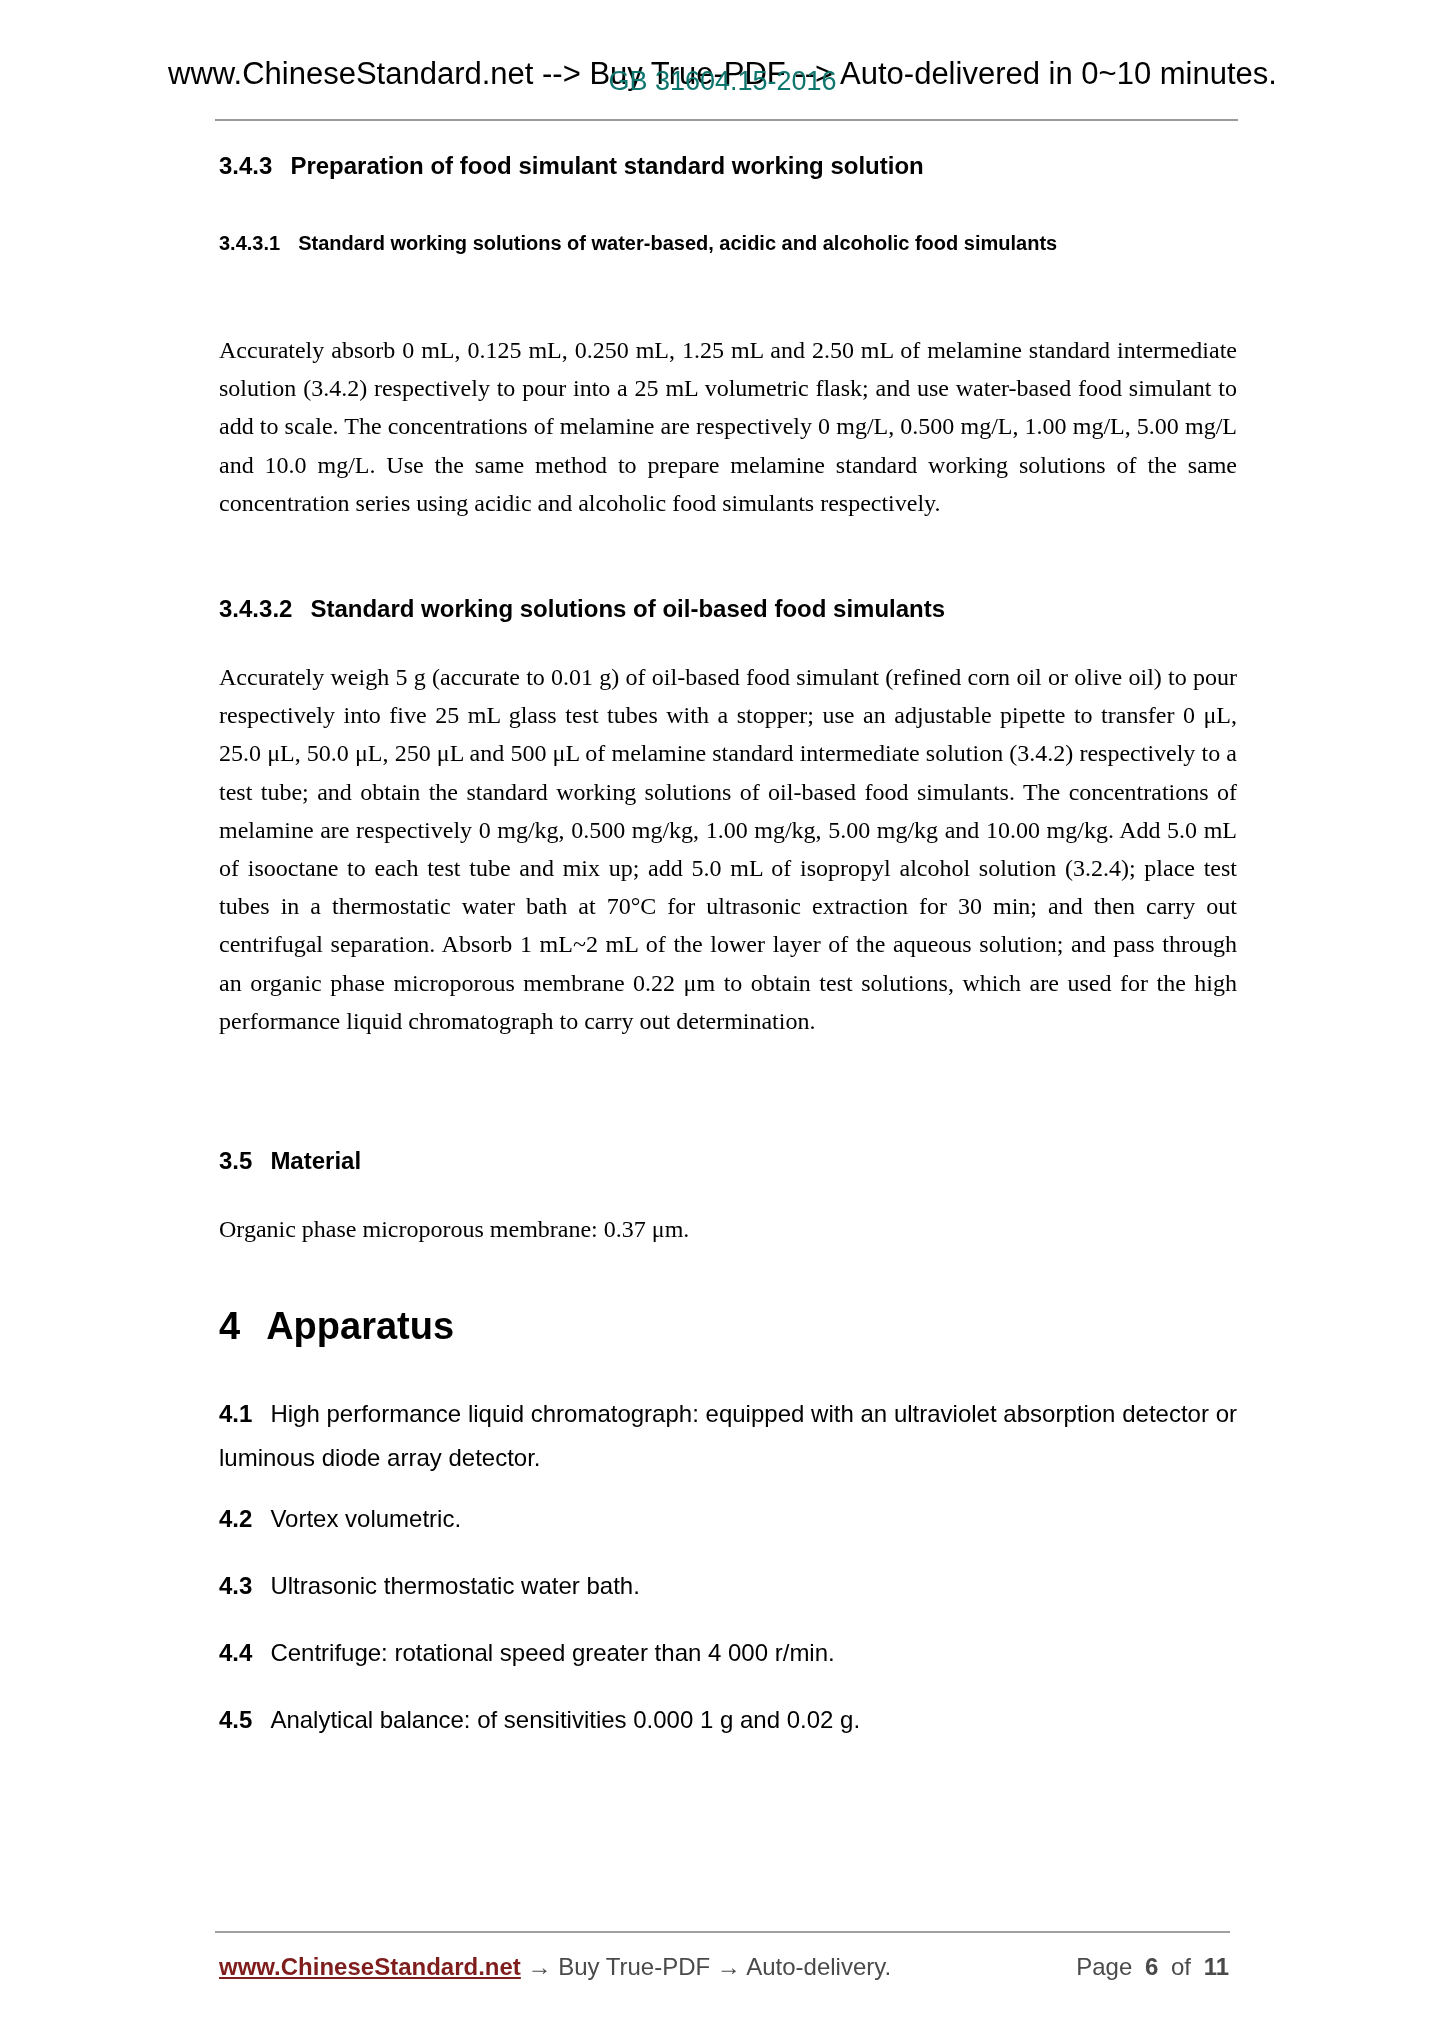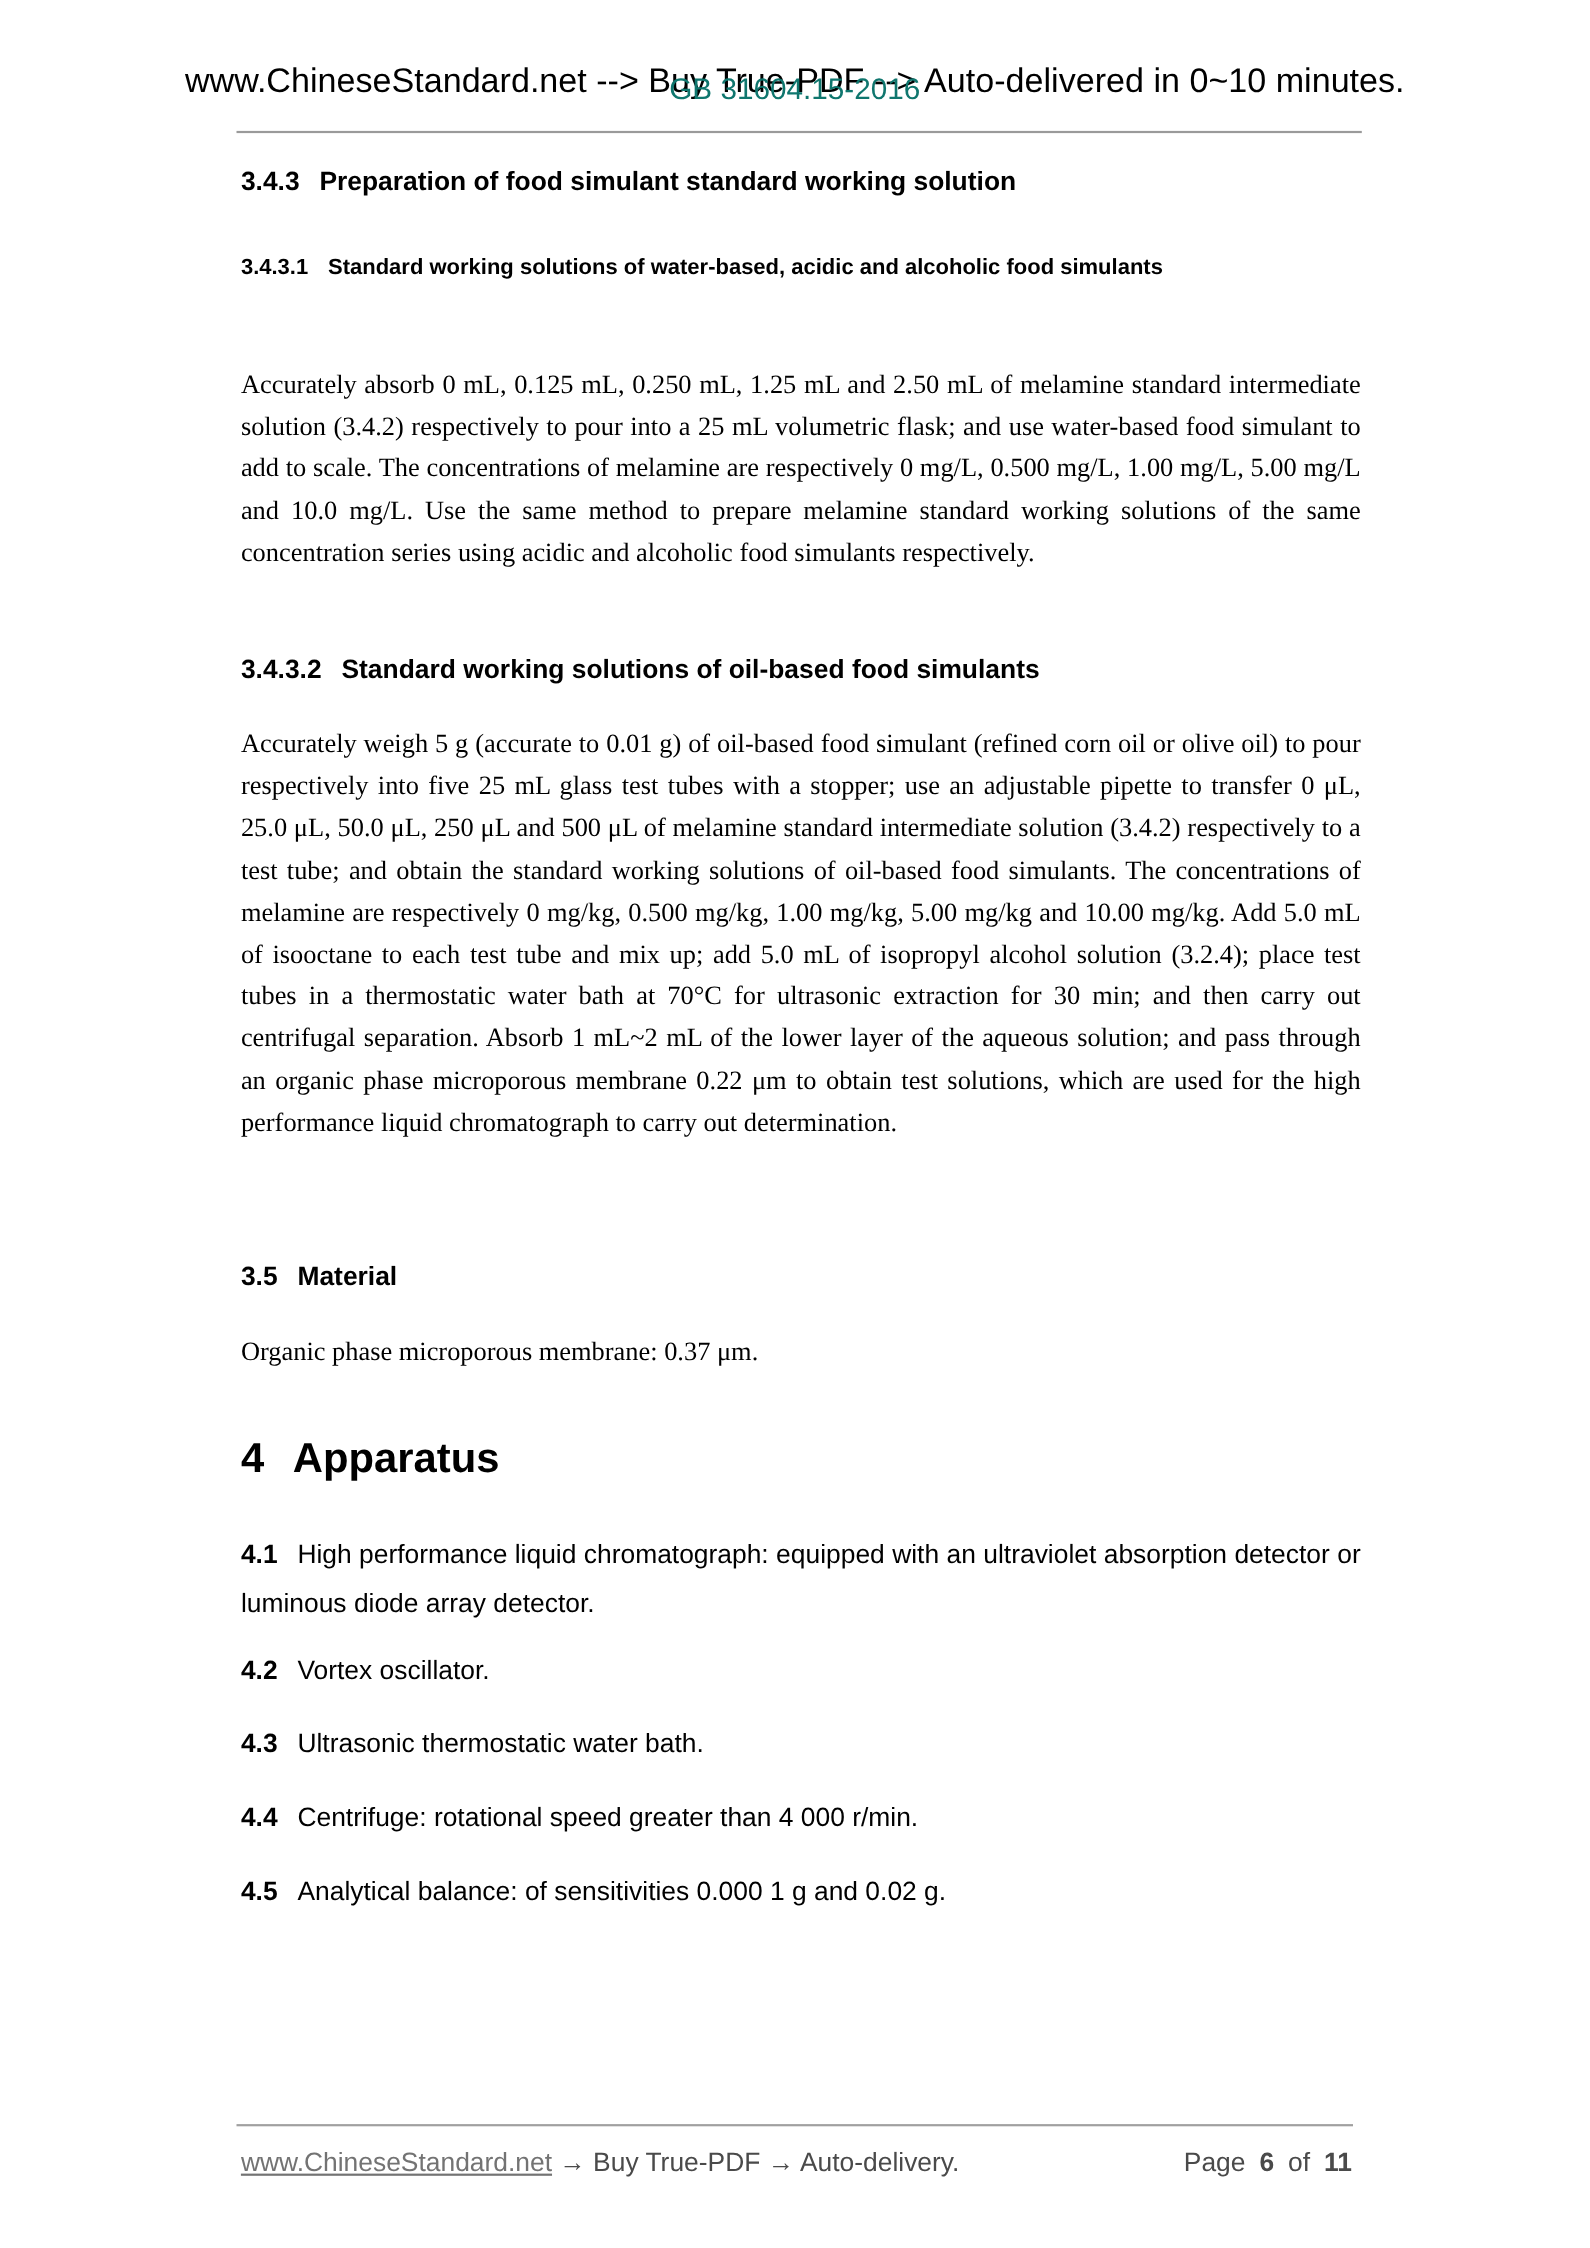--- a/index.html
+++ b/index.html
@@ -18,21 +18,21 @@
   .h4 .num { margin-right: 18px; }
   .p { position: absolute; left: 0; width: 1018px; font-size: 24px; line-height: 38.2px;
        text-align: justify; font-family: Liberation Serif, serif; }
   .h1 { position: absolute; left: 0; font-weight: bold; font-size: 38px; line-height: 48px; white-space: nowrap; }
   .h1 .num { display: inline-block; margin-right: 26px; }
   .item { position: absolute; left: 0; width: 1018px; font-size: 24px; line-height: 44px; text-align: justify; }
   .item .num { font-weight: bold; margin-right: 18px; }
   .rule-bot { position: absolute; left: 215px; width: 1015px; top: 1931px; height: 2px; background: #a0a0a0; }
   .footer { position: absolute; left: 219px; width: 1010px; top: 1953px; font-size: 24px; color: #4a4a4a;
             display: flex; justify-content: space-between; white-space: nowrap; }
-  .footer a { color: #737373; text-decoration: underline; }
+  .footer a { color: #7f1d1d; text-decoration: underline; font-weight: bold; }
   .footer .pg b { color: #4a4a4a; }
   .pg span { margin-left: 6px; }
 </style>
 </head>
 <body>
 
 <div class="hdr-banner">www.ChineseStandard.net --&gt; Buy True-PDF --&gt; Auto-delivered in 0~10 minutes.</div>
 <div class="hdr-doc">GB 31604.15-2016</div>
 <div class="rule-top"></div>
 
@@ -60,21 +60,21 @@
   <div class="p" style="top:1210px">Organic phase microporous membrane: 0.37 μm.</div>
 
   <div class="h1" style="top:1302px">
     <span class="num">4</span><span>Apparatus</span>
   </div>
 
   <div class="item" style="top:1392px">
     <span class="num">4.1</span><span>High performance liquid chromatograph: equipped with an ultraviolet absorption detector or luminous diode array detector.</span>
   </div>
   <div class="item" style="top:1497px">
-    <span class="num">4.2</span><span>Vortex oscillator.</span>
+    <span class="num">4.2</span><span>Vortex volumetric.</span>
   </div>
   <div class="item" style="top:1564px">
     <span class="num">4.3</span><span>Ultrasonic thermostatic water bath.</span>
   </div>
   <div class="item" style="top:1631px">
     <span class="num">4.4</span><span>Centrifuge: rotational speed greater than 4 000 r/min.</span>
   </div>
   <div class="item" style="top:1698px">
     <span class="num">4.5</span><span>Analytical balance: of sensitivities 0.000 1 g and 0.02 g.</span>
   </div>

